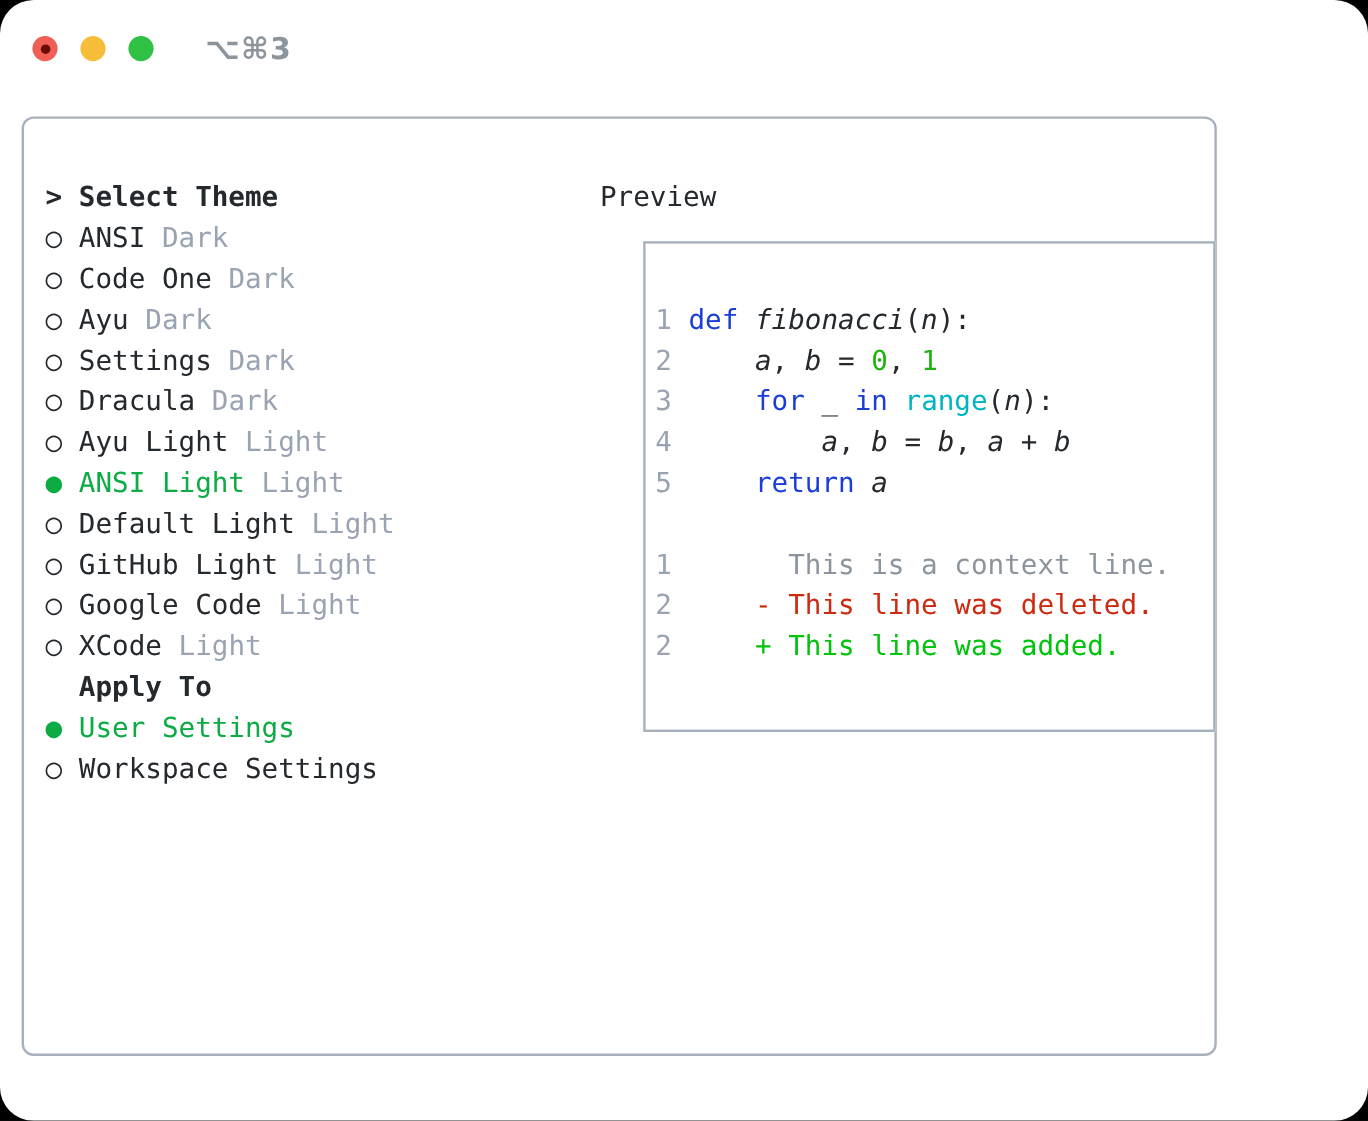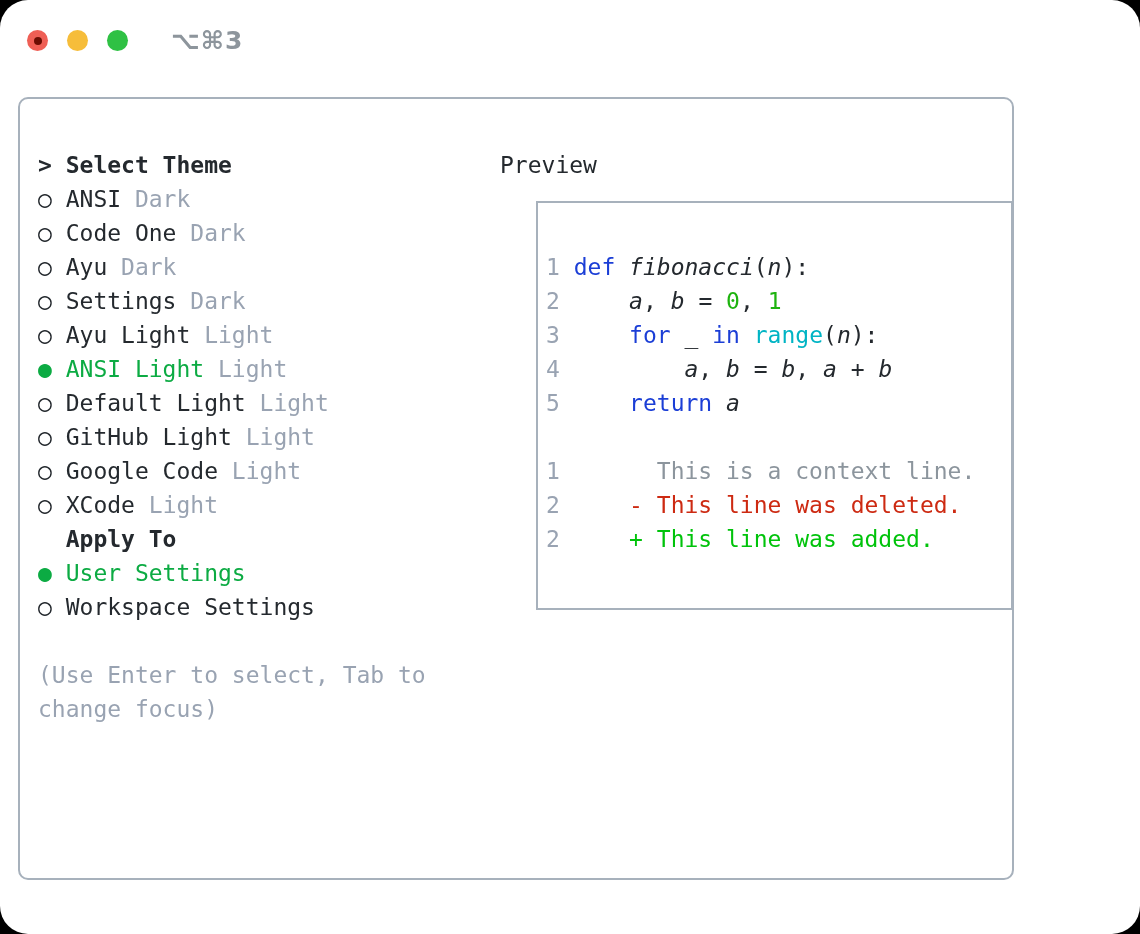--- a/index.html
+++ b/index.html
@@ -56,36 +56,36 @@
 
     <div class="panel">
       <div class="left-col">
         <div class="row"><span class="prompt">&gt;</span><span class="hdr">Select Theme</span></div>
 
         <div id="theme-items">
             <div class="row item"><span class="bullet">○</span><span class="name">ANSI</span><span class="suffix">Dark</span></div>
             <div class="row item"><span class="bullet">○</span><span class="name">Code One</span><span class="suffix">Dark</span></div>
             <div class="row item"><span class="bullet">○</span><span class="name">Ayu</span><span class="suffix">Dark</span></div>
             <div class="row item"><span class="bullet">○</span><span class="name">Settings</span><span class="suffix">Dark</span></div>
+            <div class="row item"><span class="bullet">○</span><span class="name">Dracula</span><span class="suffix">Dark</span></div>
             <div class="row item"><span class="bullet">○</span><span class="name">Ayu Light</span><span class="suffix">Light</span></div>
             <div class="row item selected"><span class="bullet">●</span><span class="name">ANSI Light</span><span class="suffix">Light</span></div>
             <div class="row item"><span class="bullet">○</span><span class="name">Default Light</span><span class="suffix">Light</span></div>
             <div class="row item"><span class="bullet">○</span><span class="name">GitHub Light</span><span class="suffix">Light</span></div>
             <div class="row item"><span class="bullet">○</span><span class="name">Google Code</span><span class="suffix">Light</span></div>
             <div class="row item"><span class="bullet">○</span><span class="name">XCode</span><span class="suffix">Light</span></div>
           </div>
 
         <div class="row apply-header"><span class="hdr2">Apply To</span></div>
 
         <div id="apply-options">
             <div class="row item selected"><span class="bullet">●</span><span class="name">User Settings</span></div>
             <div class="row item"><span class="bullet">○</span><span class="name">Workspace Settings</span></div>
           </div>
 
-        <div class="hint">(Use Enter to select, Tab to change focus)</div>
       </div>
 
       <div class="preview-title">Preview</div>
 
       <div class="preview-box">
         <div class="code" id="code-area"><div class="cl"><span class="ln">1</span><span class="tok c-pl"> </span><span class="tok c-kw">def </span><span class="tok c-id">fibonacci</span><span class="tok c-pl">(</span><span class="tok c-id">n</span><span class="tok c-pl">):</span></div><div class="cl"><span class="ln">2</span><span class="tok c-pl">     </span><span class="tok c-id">a</span><span class="tok c-pl">, </span><span class="tok c-id">b</span><span class="tok c-pl"> = </span><span class="tok c-num">0</span><span class="tok c-pl">, </span><span class="tok c-num">1</span></div><div class="cl"><span class="ln">3</span><span class="tok c-pl">     </span><span class="tok c-kw">for</span><span class="tok c-pl"> _ </span><span class="tok c-kw">in</span><span class="tok c-pl"> </span><span class="tok c-fn">range</span><span class="tok c-pl">(</span><span class="tok c-id">n</span><span class="tok c-pl">):</span></div><div class="cl"><span class="ln">4</span><span class="tok c-pl">         </span><span class="tok c-id">a</span><span class="tok c-pl">, </span><span class="tok c-id">b</span><span class="tok c-pl"> = </span><span class="tok c-id">b</span><span class="tok c-pl">, </span><span class="tok c-id">a</span><span class="tok c-pl"> + </span><span class="tok c-id">b</span></div><div class="cl"><span class="ln">5</span><span class="tok c-pl">     </span><span class="tok c-kw">return</span><span class="tok c-pl"> </span><span class="tok c-id">a</span></div><div class="cl"> </div><div class="cl"><span class="ln">1</span><span class="tok c-ctx">       This is a context line.</span></div><div class="cl"><span class="ln">2</span><span class="tok c-del">     - This line was deleted.</span></div><div class="cl"><span class="ln">2</span><span class="tok c-add">     + This line was added.</span></div></div>
       </div>
     </div>
   </div>
 </div>

